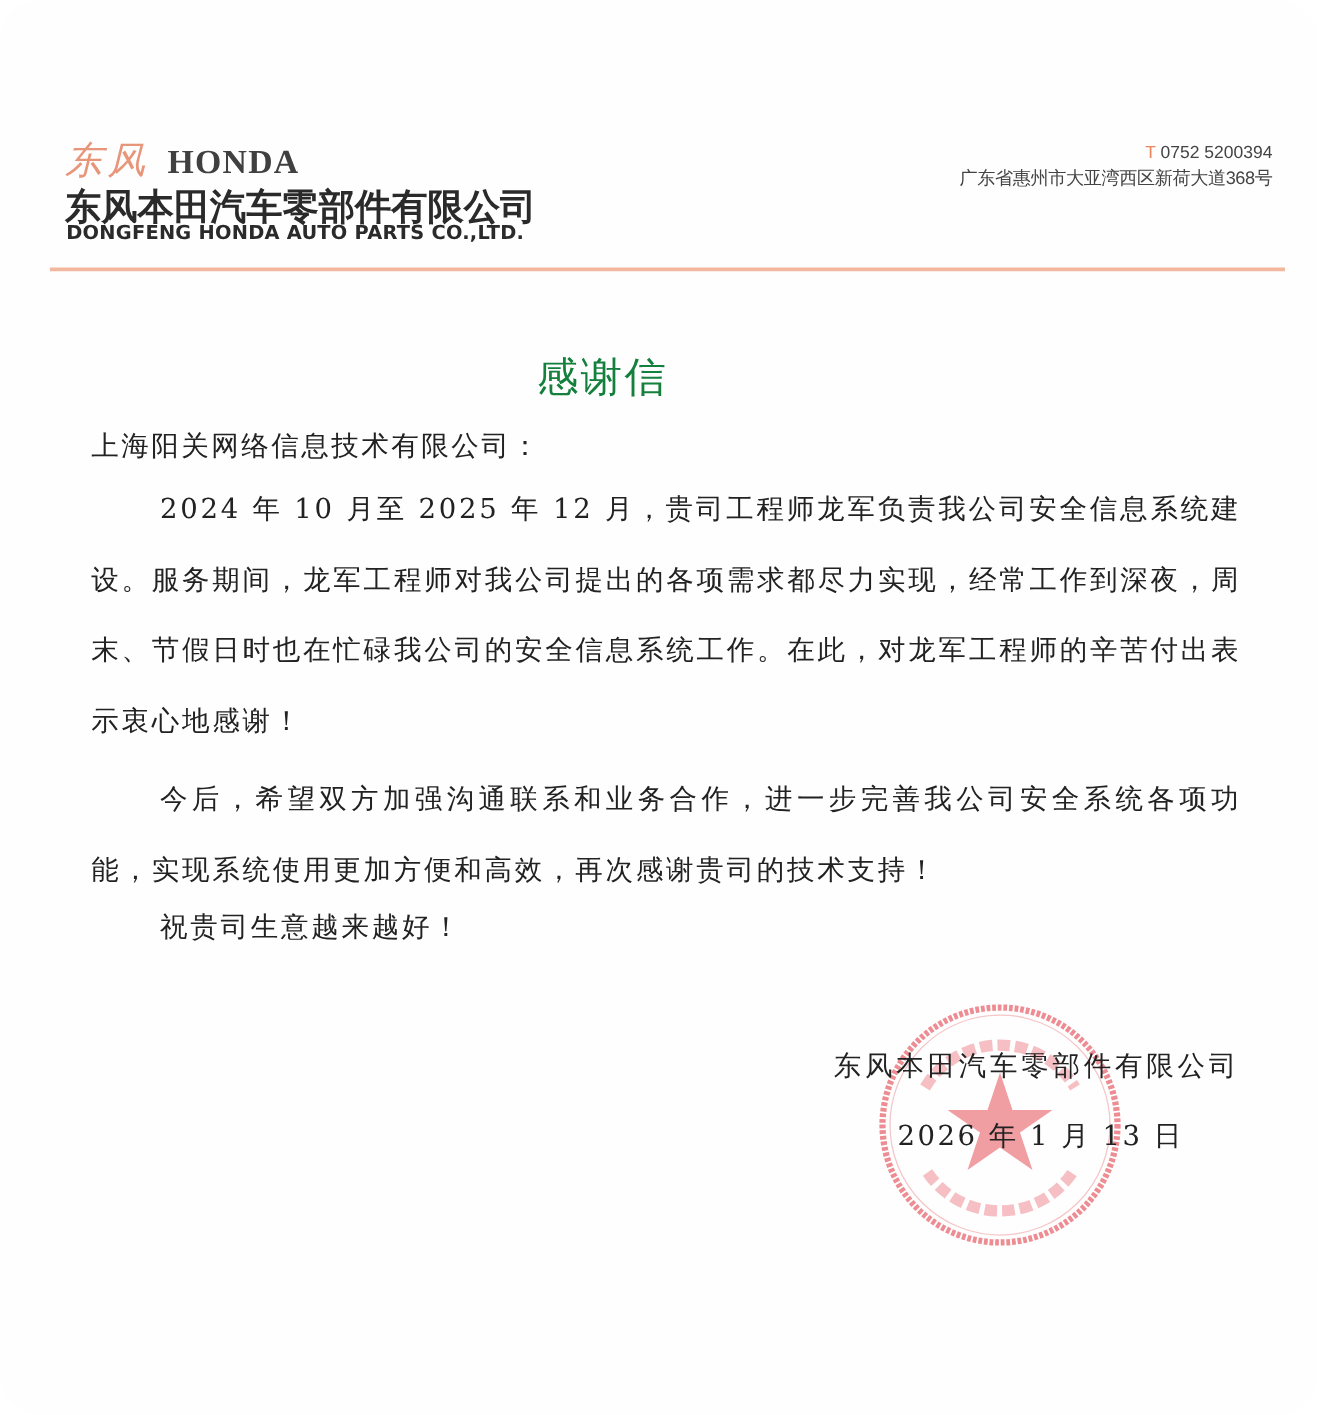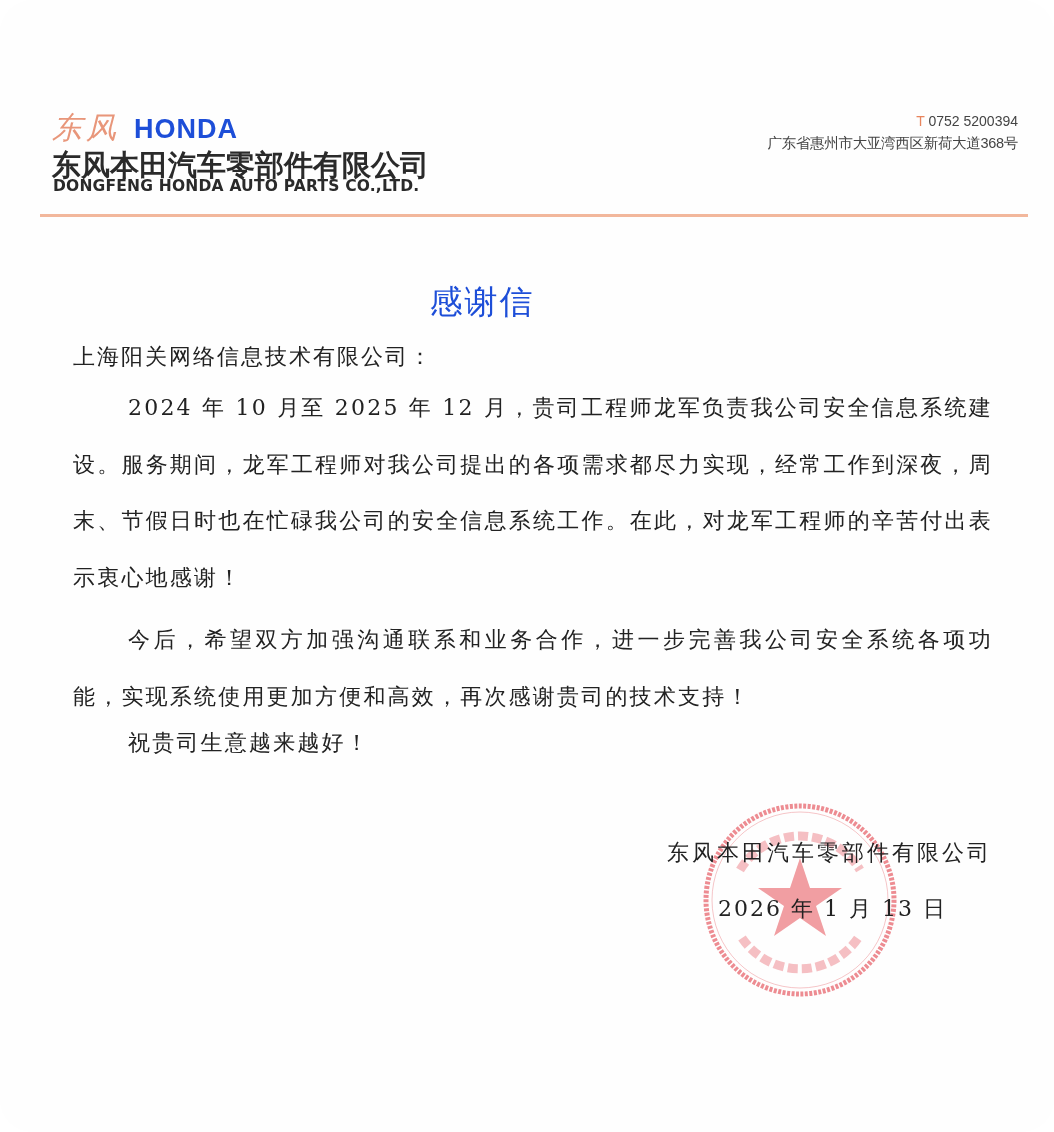--- a/index.html
+++ b/index.html
@@ -30,24 +30,24 @@
     }
     .logo-cn {
       font-family: "DejaVu Serif", serif;
       font-style: italic;
       font-size: 30px;
       color: #e8967a;
       letter-spacing: 4px;
       margin-right: 14px;
     }
     .logo-honda {
-      font-family: Liberation Sans, sans-serif;
+      font-family: Liberation Serif, serif;
       font-weight: bold;
       font-size: 27px;
-      color: #1d4ed8;
+      color: #404040;
       letter-spacing: 1px;
     }
     .company-cn {
       position: absolute;
       left: 52px; top: 146px;
       font-family: "DejaVu Sans", sans-serif;
       font-weight: bold;
       font-size: 29px;
       color: #2a2a2a;
       letter-spacing: 0px;
@@ -78,21 +78,21 @@
       width: 988px; height: 3px;
       background: #f2b79c;
     }
     
     .title {
       position: absolute;
       left: 0; top: 280px;
       width: 964px;
       text-align: center;
       font-size: 33px;
-      color: #1d4ed8;
+      color: #15803d;
       letter-spacing: 2px;
     }
     .salutation {
       position: absolute;
       left: 73px; top: 342px;
       font-size: 22px;
       letter-spacing: 2px;
     }
     .para {
       position: absolute;

